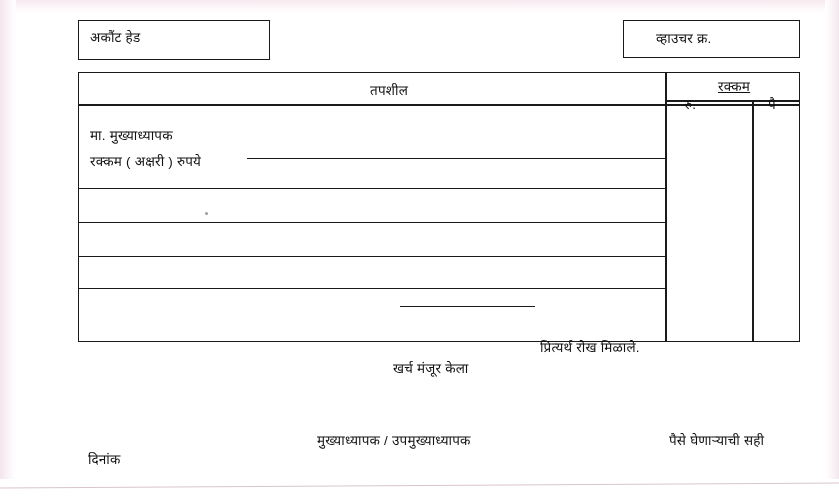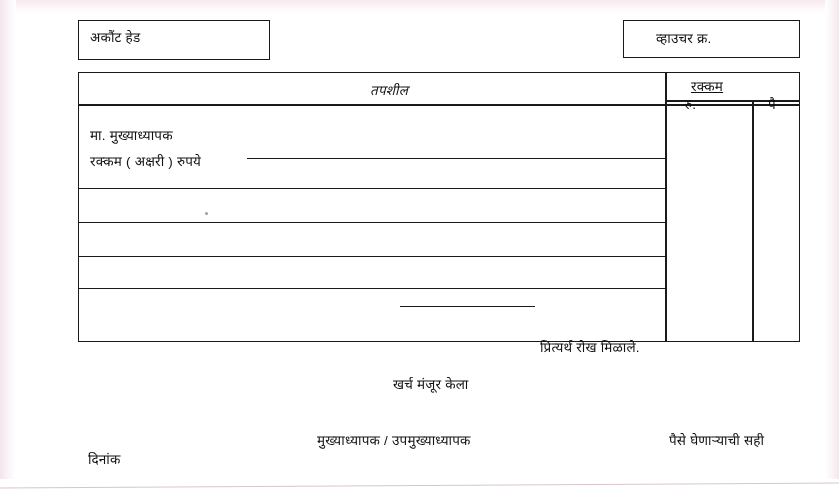--- a/index.html
+++ b/index.html
@@ -97,22 +97,22 @@
     background: #1a1a1a;
   }
 
   #col-div-1 { left: 665px; top: 72px; height: 270px; }
   #col-div-2 { left: 752px; top: 100px; height: 242px; }
 
   #head-row-line { left: 78px; top: 104px; width: 722px; }
   #amount-sub-line { left: 665px; top: 100px; width: 135px; height: 1.5px; }
 
   
-  #tapshil-label { left: 370px; top: 81px; font-style: italic; }
-  #rakkam-label { left: 691px; top: 77px; text-decoration: underline; }
+  #tapshil-label { left: 370px; top: 81px; }
+  #rakkam-label { left: 718px; top: 77px; text-decoration: underline; }
   #ru-label { left: 684px; top: 95px; }
   #pai-label { left: 768px; top: 95px; }
 
   
   .rule {
     position: absolute;
     left: 79px;
     width: 586px;
     height: 1.2px;
     background: #1a1a1a;
@@ -139,21 +139,21 @@
     background: #9a9a9a; border-radius: 50%;
   }
 
   
   #headmaster-line { left: 90px; top: 126px; }
   #from-text { left: 536px; top: 126px; }
   #amount-words-line { left: 90px; top: 152px; }
   #received-cash { left: 540px; top: 298px; margin-top: 40px; }
 
   
-  #expense-approved { left: 393px; top: 359px; font-size: 13.5px; margin-top: 16px; }
+  #expense-approved { left: 393px; top: 359px; font-size: 13.5px; }
   #date-label { left: 88px; top: 450px; }
   #headmaster-sign { left: 317px; top: 431px; }
   #receiver-sign { left: 669px; top: 431px; }
 </style>
 </head>
 <body>
 
 <div id="page">
 
   <div class="scan-tint-top"></div>

